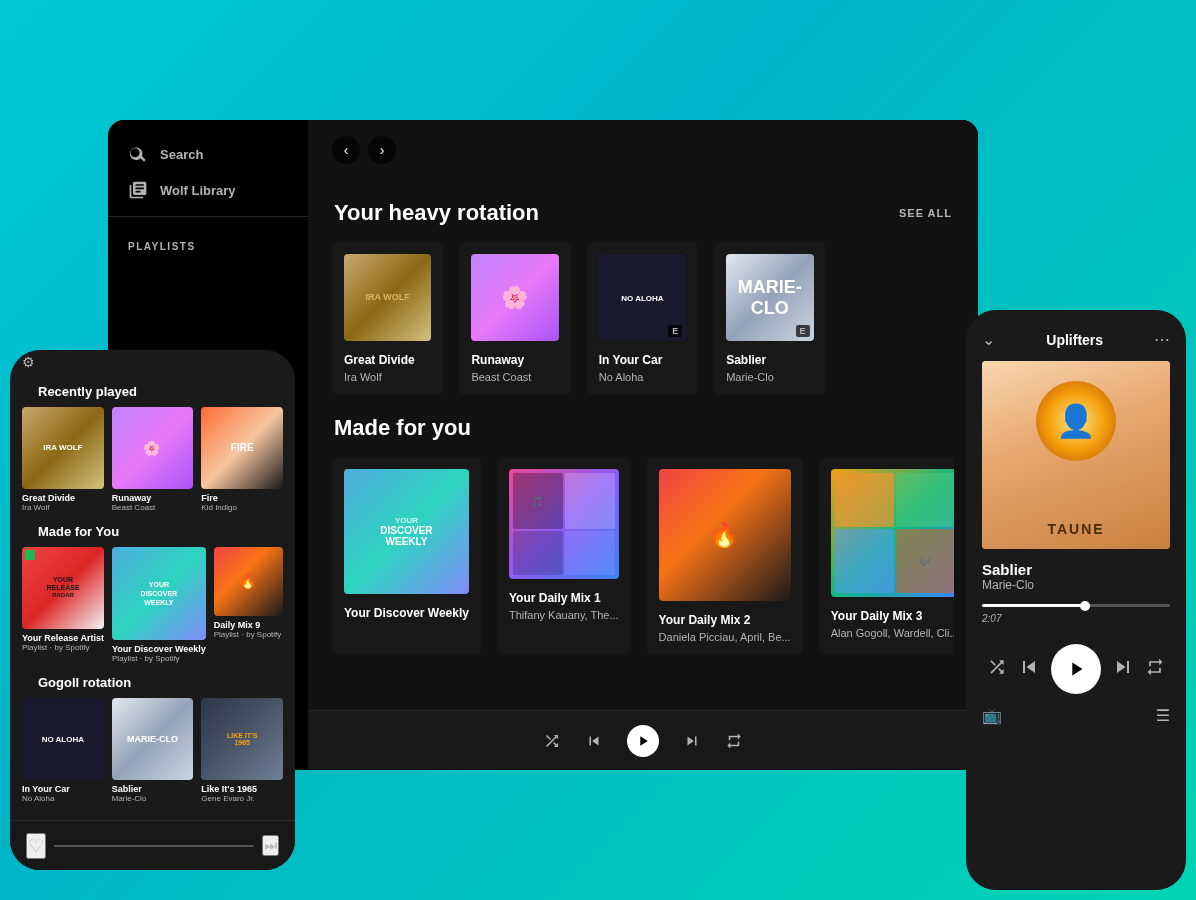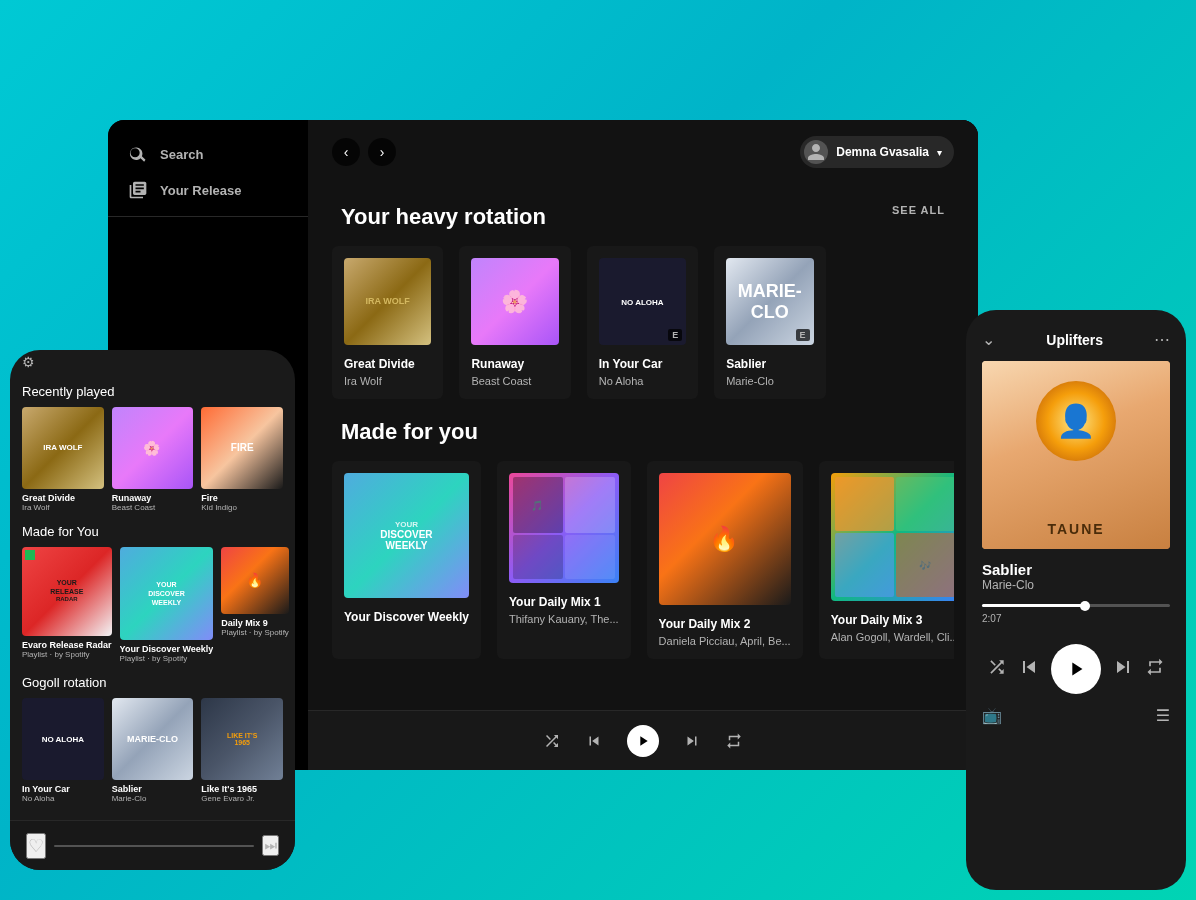--- a/index.html
+++ b/index.html
@@ -154,23 +154,23 @@
     }
 
     .scroll-area {
       flex: 1;
       overflow-y: auto;
       padding: 0 24px 24px;
     }
 
     .section-header {
       display: flex;
-      align-items: flex-start;
+      align-items: center;
       justify-content: space-between;
-      margin: 20px 9px 16px;
+      margin: 20px 2px 16px;
       gap: 16px;
     }
 
     .section-title {
       color: #fff;
       font-size: 22px;
       font-weight: 700;
     }
 
     .see-all-btn {
@@ -307,22 +307,22 @@
 
     .phone-content {
       flex: 1;
       overflow: hidden;
       padding: 0 12px;
     }
 
     .phone-section-title {
       color: #fff;
       font-size: 13px;
-      font-weight: 400;
-      margin: 10px 0 8px;
+      font-weight: 700;
+      margin: 10px 16px 8px;
     }
 
     .phone-cards-row {
       display: flex;
       gap: 8px;
       margin-bottom: 12px;
     }
 
     .phone-card {
       flex: 1;
@@ -435,20 +435,21 @@
       font-weight: 700;
     }
 
     .phone-right-artist {
       color: #b3b3b3;
       font-size: 12px;
     }
 
     .phone-right-progress {
       padding: 12px 16px;
+      font-style: italic;
     }
 
     .progress-bar-container {
       width: 100%;
       height: 3px;
       background: #535353;
       border-radius: 2px;
       position: relative;
     }
 
@@ -593,40 +594,32 @@
               </svg>
           </div>
           <span>Search</span>
         </div>
         <div class="sidebar-nav-item">
           <div class="nav-icon">
             <svg viewBox="0 0 24 24" fill="currentColor" width="20" height="20">
                 <path d="M4 6H2v14c0 1.1.9 2 2 2h14v-2H4V6zm16-4H8c-1.1 0-2 .9-2 2v12c0 1.1.9 2 2 2h12c1.1 0 2-.9 2-2V4c0-1.1-.9-2-2-2zm-1 9H9V9h10v2zm-4 4H9v-2h6v2zm4-8H9V5h10v2z"></path>
               </svg>
           </div>
-          <span>Your Release</span>
+          <span>Wolf Library</span>
         </div>
       </div>
       <hr class="sidebar-divider">
+      <div class="sidebar-section-label">PLAYLISTS</div>
     </div>
 
     <div class="main-content">
       <div class="main-header">
         <div class="nav-buttons">
           <button class="nav-btn">‹</button>
           <button class="nav-btn">›</button>
-        </div>
-        <div class="user-area">
-          <div class="user-avatar">
-            <svg viewBox="0 0 24 24" fill="#b3b3b3" width="20" height="20">
-                <path d="M12 12c2.7 0 4.8-2.1 4.8-4.8S14.7 2.4 12 2.4 7.2 4.5 7.2 7.2 9.3 12 12 12zm0 2.4c-3.2 0-9.6 1.6-9.6 4.8v2.4h19.2v-2.4c0-3.2-6.4-4.8-9.6-4.8z"></path>
-              </svg>
-          </div>
-          <span class="user-name">Demna Gvasalia</span>
-          <span class="user-chevron">▾</span>
         </div>
       </div>
 
       <div class="scroll-area">
 
         <div class="section-header">
           <span class="section-title">Your heavy rotation</span>
           <button class="see-all-btn">SEE ALL</button>
         </div>
         <div class="cards-row">
@@ -790,21 +783,21 @@
     <div class="phone-cards-row">
       <div class="phone-card">
         <div class="phone-card-img art-release-radar" style="border-radius:4px;aspect-ratio:1;display:flex;align-items:center;justify-content:center;position:relative;">
           <div style="position:absolute;inset:0;display:flex;flex-direction:column;align-items:center;justify-content:center;padding:4px;">
             <div style="font-size:7px;font-weight:900;color:#1a1a1a;line-height:1.2;">YOUR</div>
             <div style="font-size:7px;font-weight:900;color:#1a1a1a;line-height:1.2;">RELEASE</div>
             <div style="font-size:6px;font-weight:900;color:#1a1a1a;line-height:1.2;">RADAR</div>
           </div>
           <div style="position:absolute;top:3px;left:3px;width:10px;height:10px;background:#1db954;border-radius:50;"></div>
         </div>
-        <div class="phone-card-title">Evaro Release Radar</div>
+        <div class="phone-card-title">Your Release Artist</div>
         <div class="phone-card-sub">Playlist · by Spotify</div>
       </div>
       <div class="phone-card">
         <div class="phone-card-img art-discover-weekly" style="border-radius:4px;aspect-ratio:1;display:flex;align-items:center;justify-content:center;">
           <div style="font-size:7px;font-weight:900;color:#fff;text-align:center;line-height:1.3;">YOUR<br>DISCOVER<br>WEEKLY</div>
         </div>
         <div class="phone-card-title">Your Discover Weekly</div>
         <div class="phone-card-sub">Playlist · by Spotify</div>
       </div>
       <div class="phone-card">

